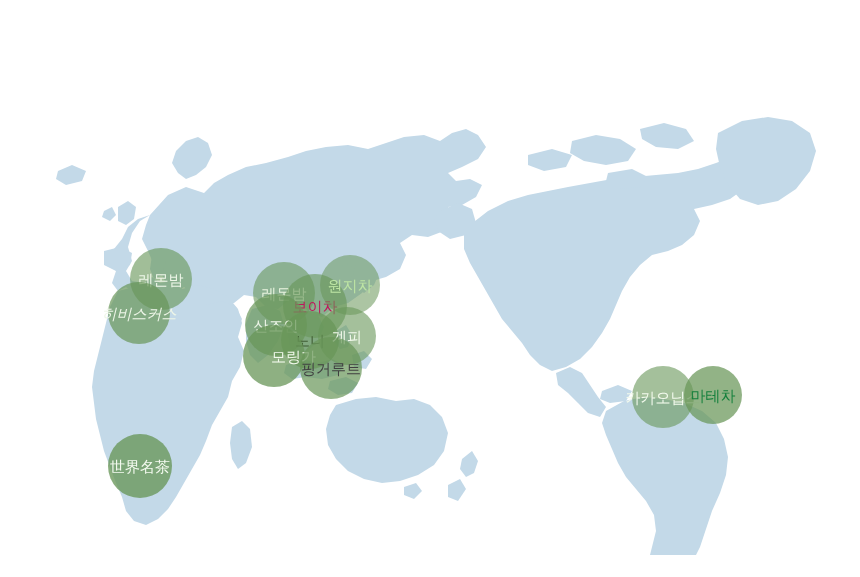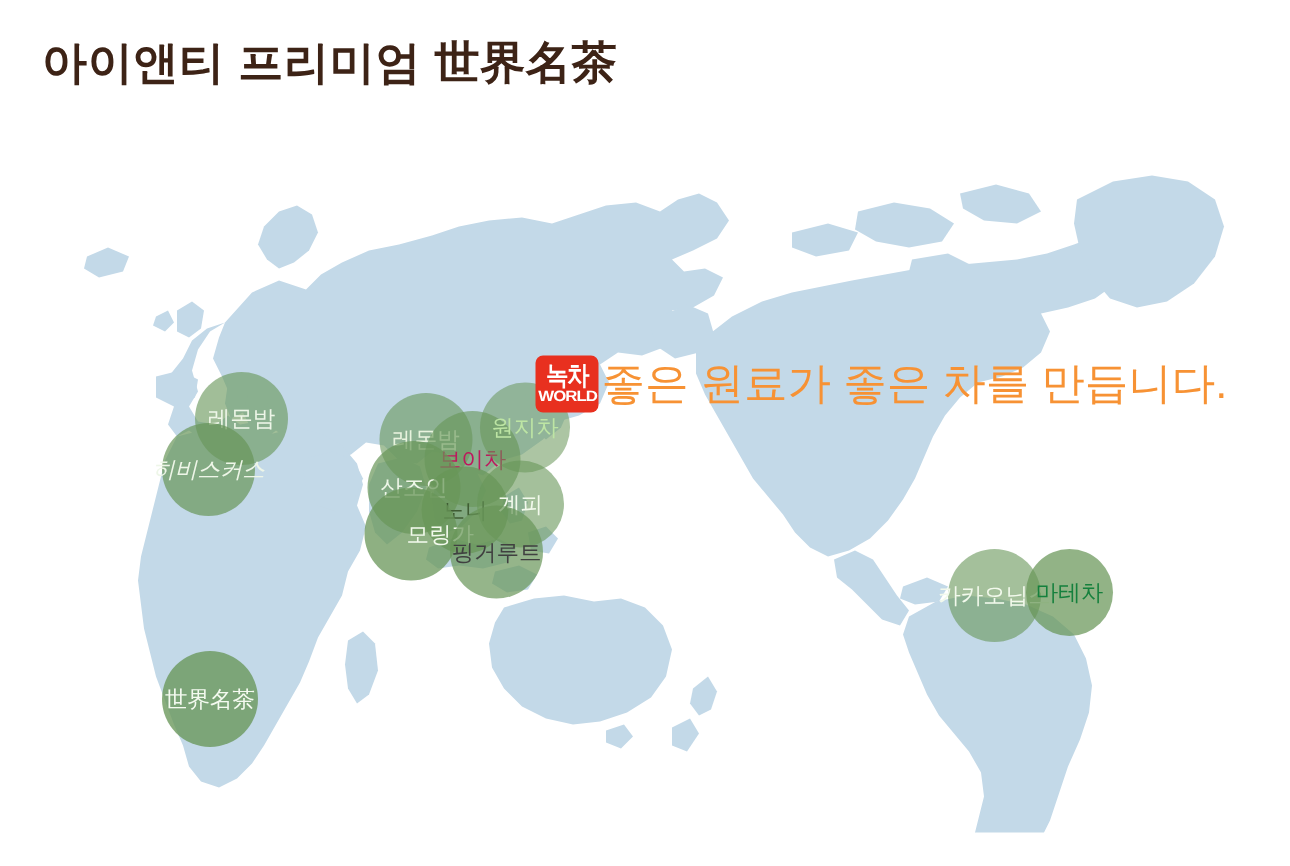--- a/index.html
+++ b/index.html
@@ -219,29 +219,21 @@
 
         <path d="M606,356 L624,346 L644,342 L664,344 L684,348 L702,356
                  L716,368 L724,384 L728,402 L726,420 L720,438 L712,456
                  L706,474 L700,492 L692,508 L682,522 L670,532 L658,534
                  L650,524 L648,508 L652,492 L656,476 L654,460 L646,446
                  L636,434 L626,422 L618,408 L612,394 L606,380 L602,368 Z" fill="#c3d9e8"></path>
       </g>
     </svg>
   </div>
 
-  <div id="page-title" style="color: rgb(61, 35, 22);">아이앤티 프리미엄 世界名茶</div>
-
-  <div id="brand-row">
-    <div id="brand-logo" style="background: rgb(232, 48, 31);">
-      <span class="logo-top">녹차</span>
-      <span class="logo-bottom">WORLD</span>
-    </div>
-    <div id="tagline" style="color: rgb(247, 146, 52);">좋은 원료가 좋은 차를 만듭니다.</div>
-  </div>
+
 
   <div id="bubble-layer">
       <div class="bubble" style="left: 130px; top: 248px; width: 62px; height: 62px; background: rgba(104, 150, 88, 0.62);">
         <span class="bubble-label" style="color: rgb(238, 246, 232);">레몬밤</span>
       </div>
       <div class="bubble" style="left: 108px; top: 282px; width: 62px; height: 62px; background: rgba(104, 150, 88, 0.7); font-style: italic;">
         <span class="bubble-label" style="color: rgb(238, 246, 232);">히비스커스</span>
       </div>
       <div class="bubble" style="left: 108px; top: 434px; width: 64px; height: 64px; background: rgba(104, 150, 88, 0.78);">
         <span class="bubble-label" style="color: rgb(244, 250, 240);">世界名茶</span>

